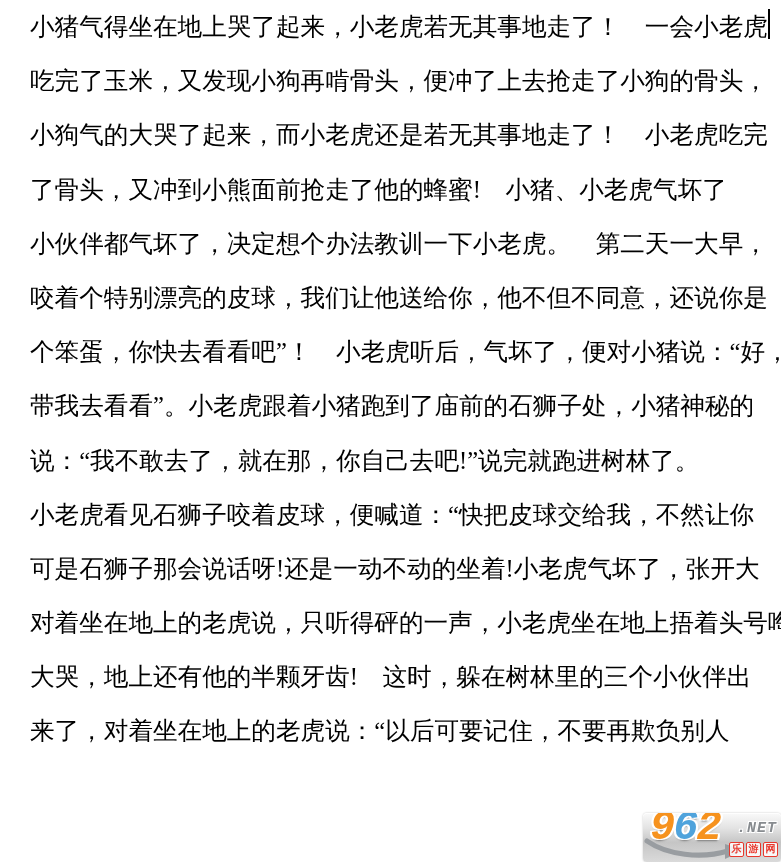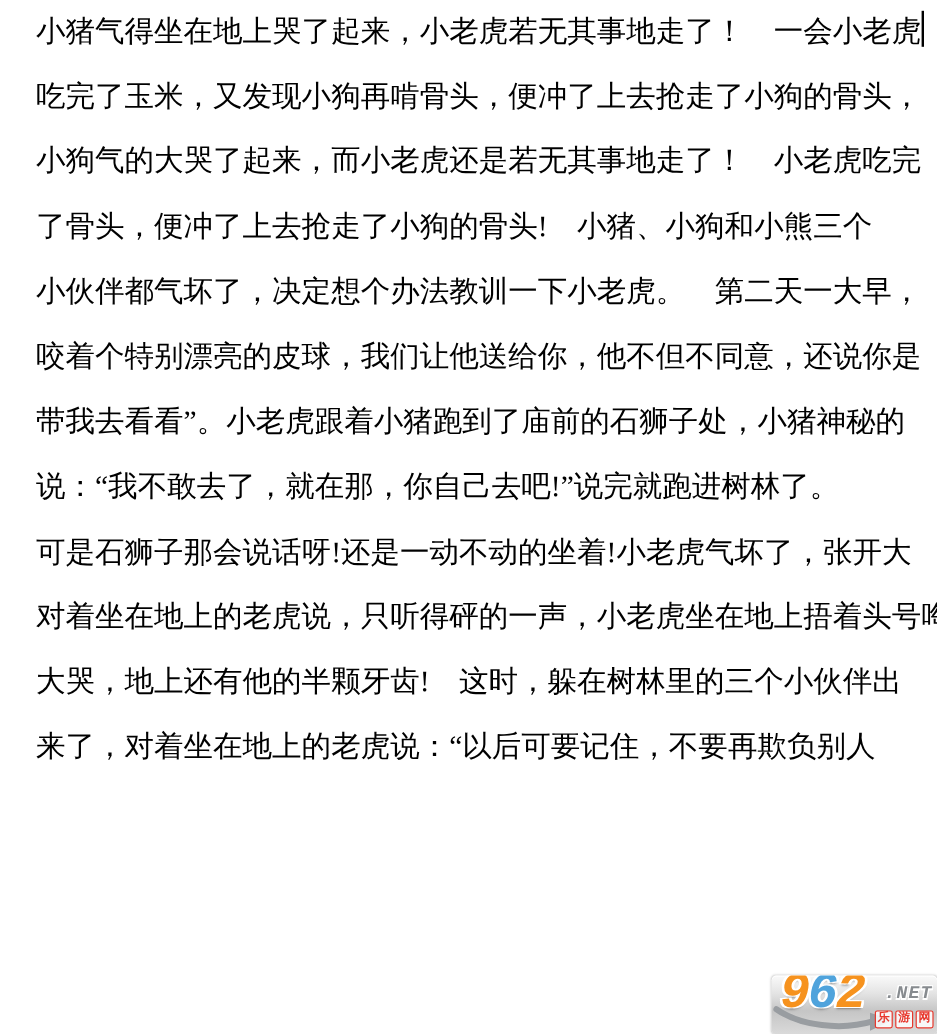--- a/index.html
+++ b/index.html
@@ -100,25 +100,27 @@
     left: 0px; top: 25px;
   }
 </style>
 </head>
 <body>
 
 <div class="page">
   <div class="line">小猪气得坐在地上哭了起来，小老虎若无其事地走了！　一会小老虎</div>
   <div class="line">吃完了玉米，又发现小狗再啃骨头，便冲了上去抢走了小狗的骨头，</div>
   <div class="line">小狗气的大哭了起来，而小老虎还是若无其事地走了！　小老虎吃完</div>
-  <div class="line">了骨头，便冲了上去抢走了小狗的骨头!　小猪、小狗和小熊三个</div>
+  <div class="line">了骨头，又冲到小熊面前抢走了他的蜂蜜!　小猪、小老虎气坏了</div>
   <div class="line">小伙伴都气坏了，决定想个办法教训一下小老虎。　第二天一大早，</div>
   <div class="line">咬着个特别漂亮的皮球，我们让他送给你，他不但不同意，还说你是</div>
+  <div class="line">个笨蛋，你快去看看吧”！　小老虎听后，气坏了，便对小猪说：“好，</div>
   <div class="line">带我去看看”。小老虎跟着小猪跑到了庙前的石狮子处，小猪神秘的</div>
   <div class="line">说：“我不敢去了，就在那，你自己去吧!”说完就跑进树林了。</div>
+  <div class="line">小老虎看见石狮子咬着皮球，便喊道：“快把皮球交给我，不然让你</div>
   <div class="line">可是石狮子那会说话呀!还是一动不动的坐着!小老虎气坏了，张开大</div>
   <div class="line">对着坐在地上的老虎说，只听得砰的一声，小老虎坐在地上捂着头号啕</div>
   <div class="line">大哭，地上还有他的半颗牙齿!　这时，躲在树林里的三个小伙伴出</div>
   <div class="line">来了，对着坐在地上的老虎说：“以后可要记住，不要再欺负别人</div>
 </div>
 
 <div class="caret"></div>
 
 <div class="watermark">
   <svg class="wm-swoosh" width="104" height="24" viewBox="0 0 104 24">

